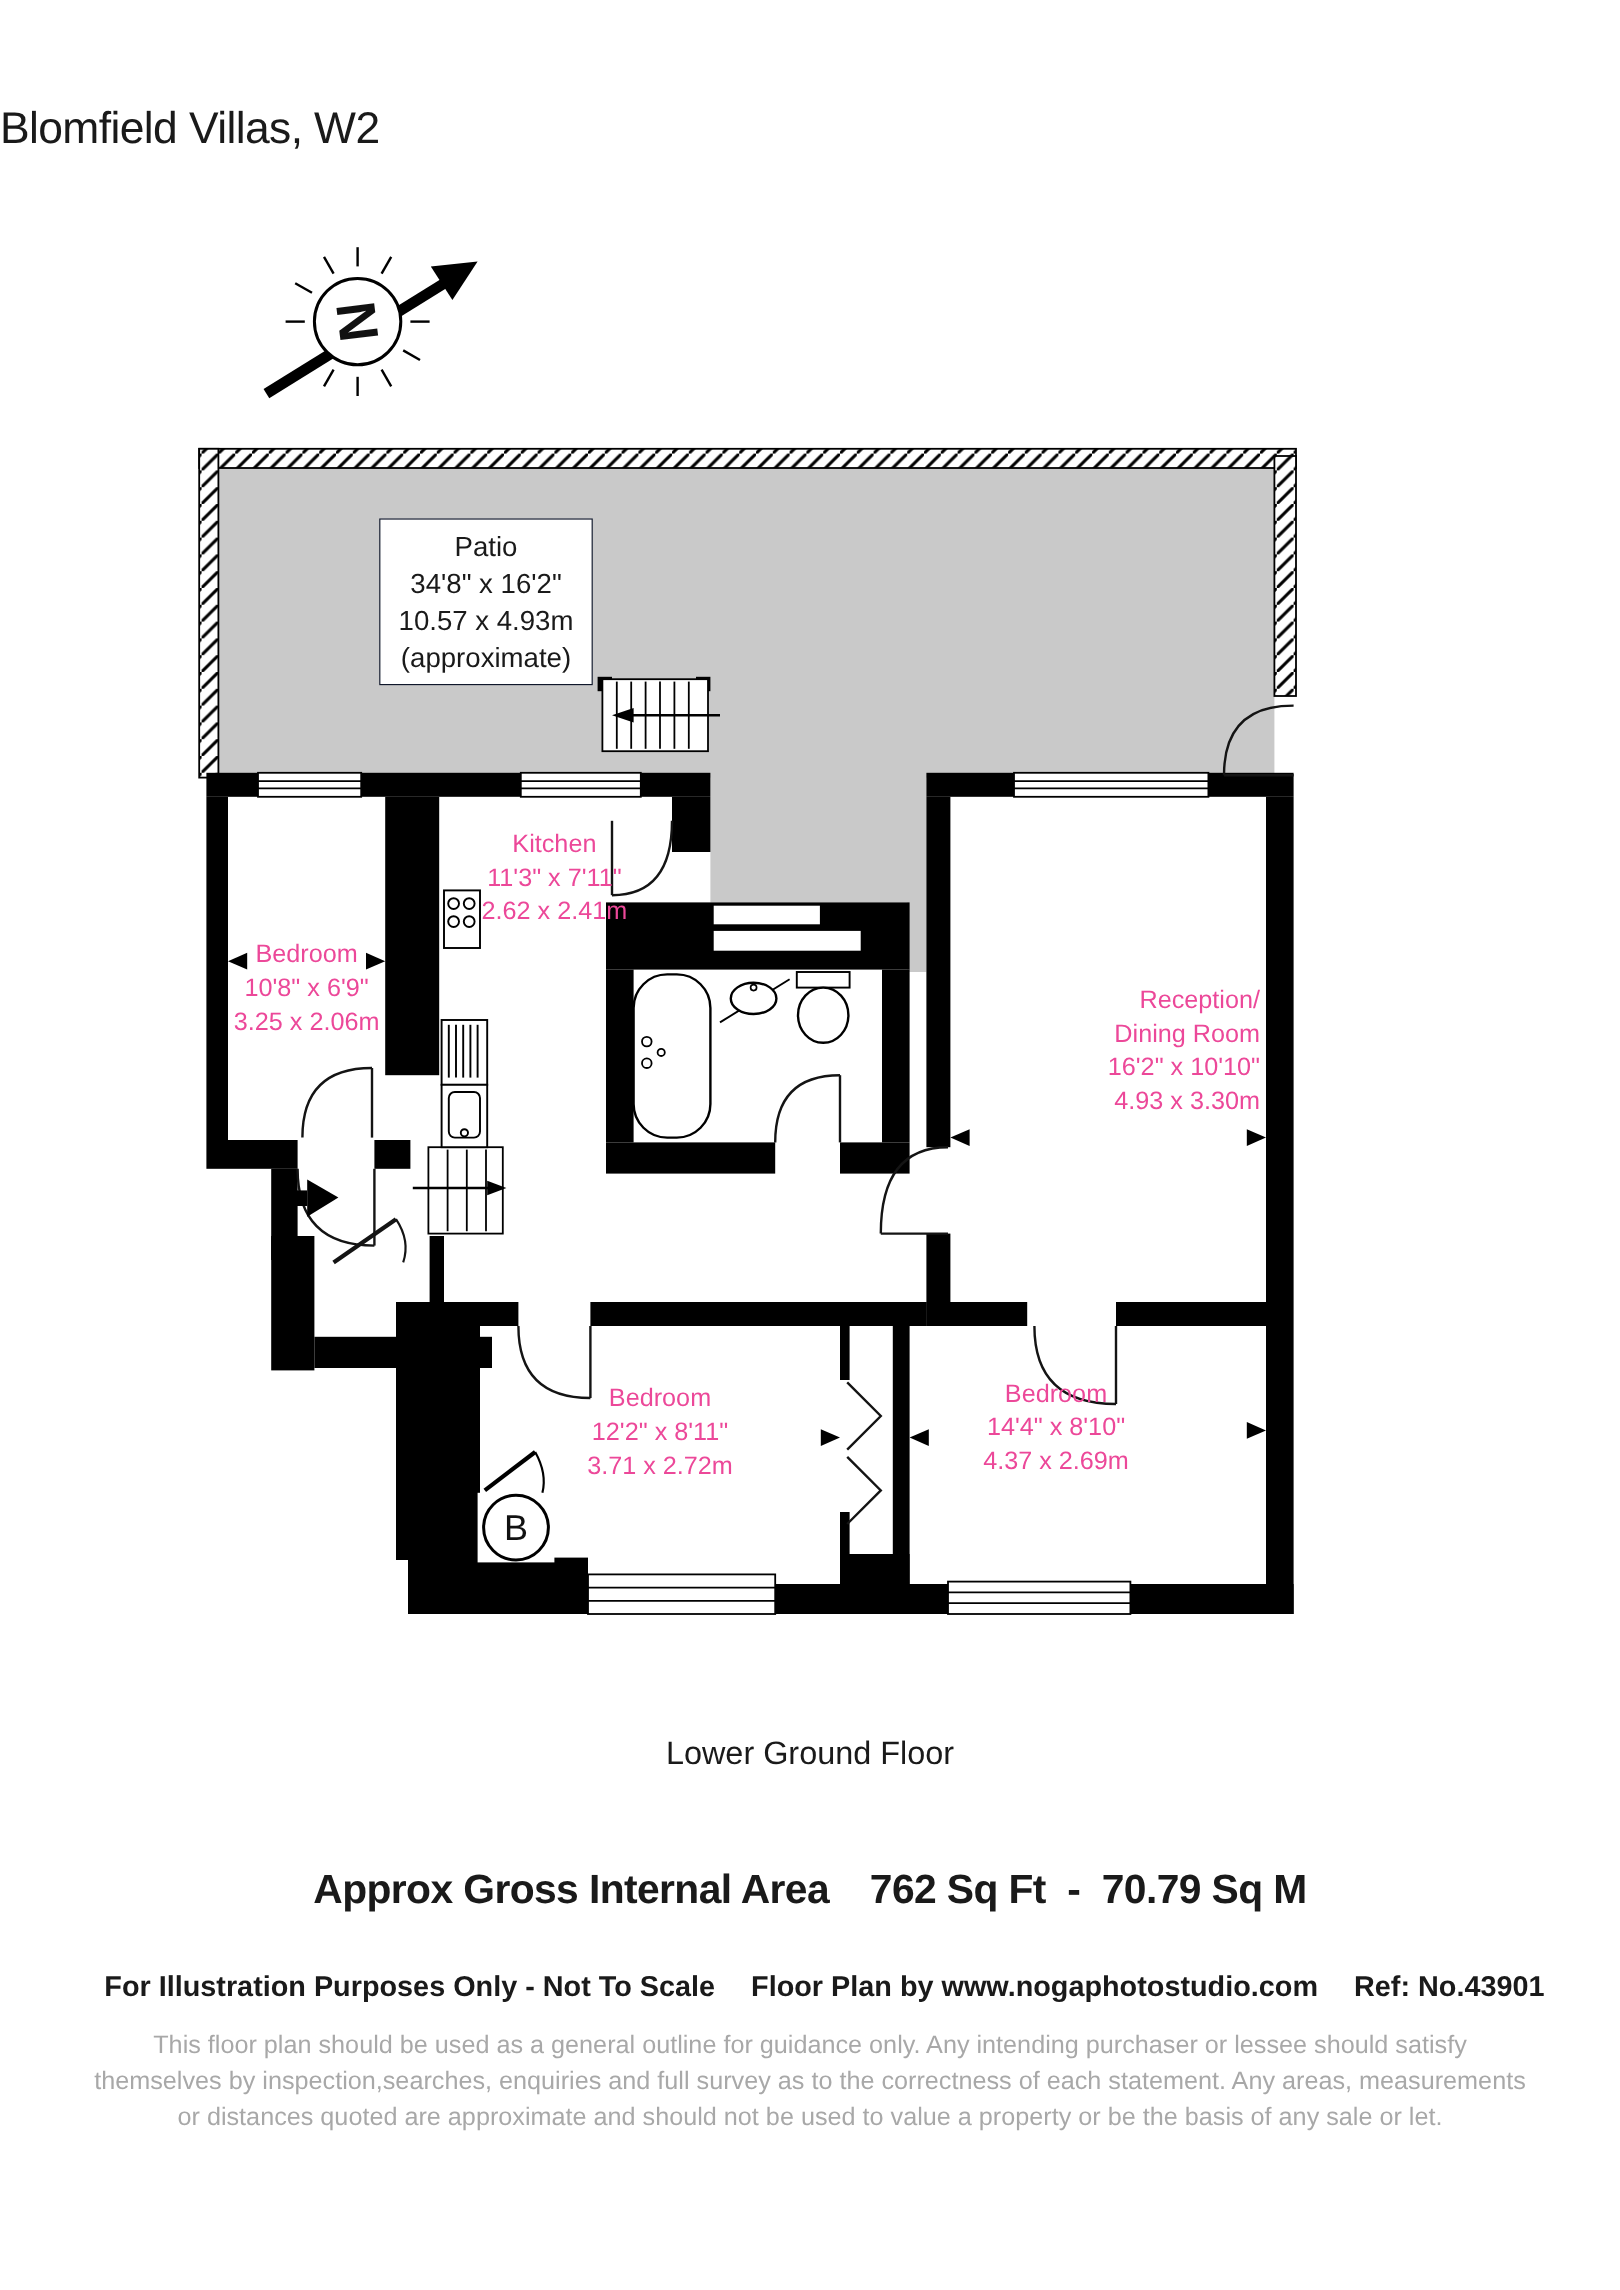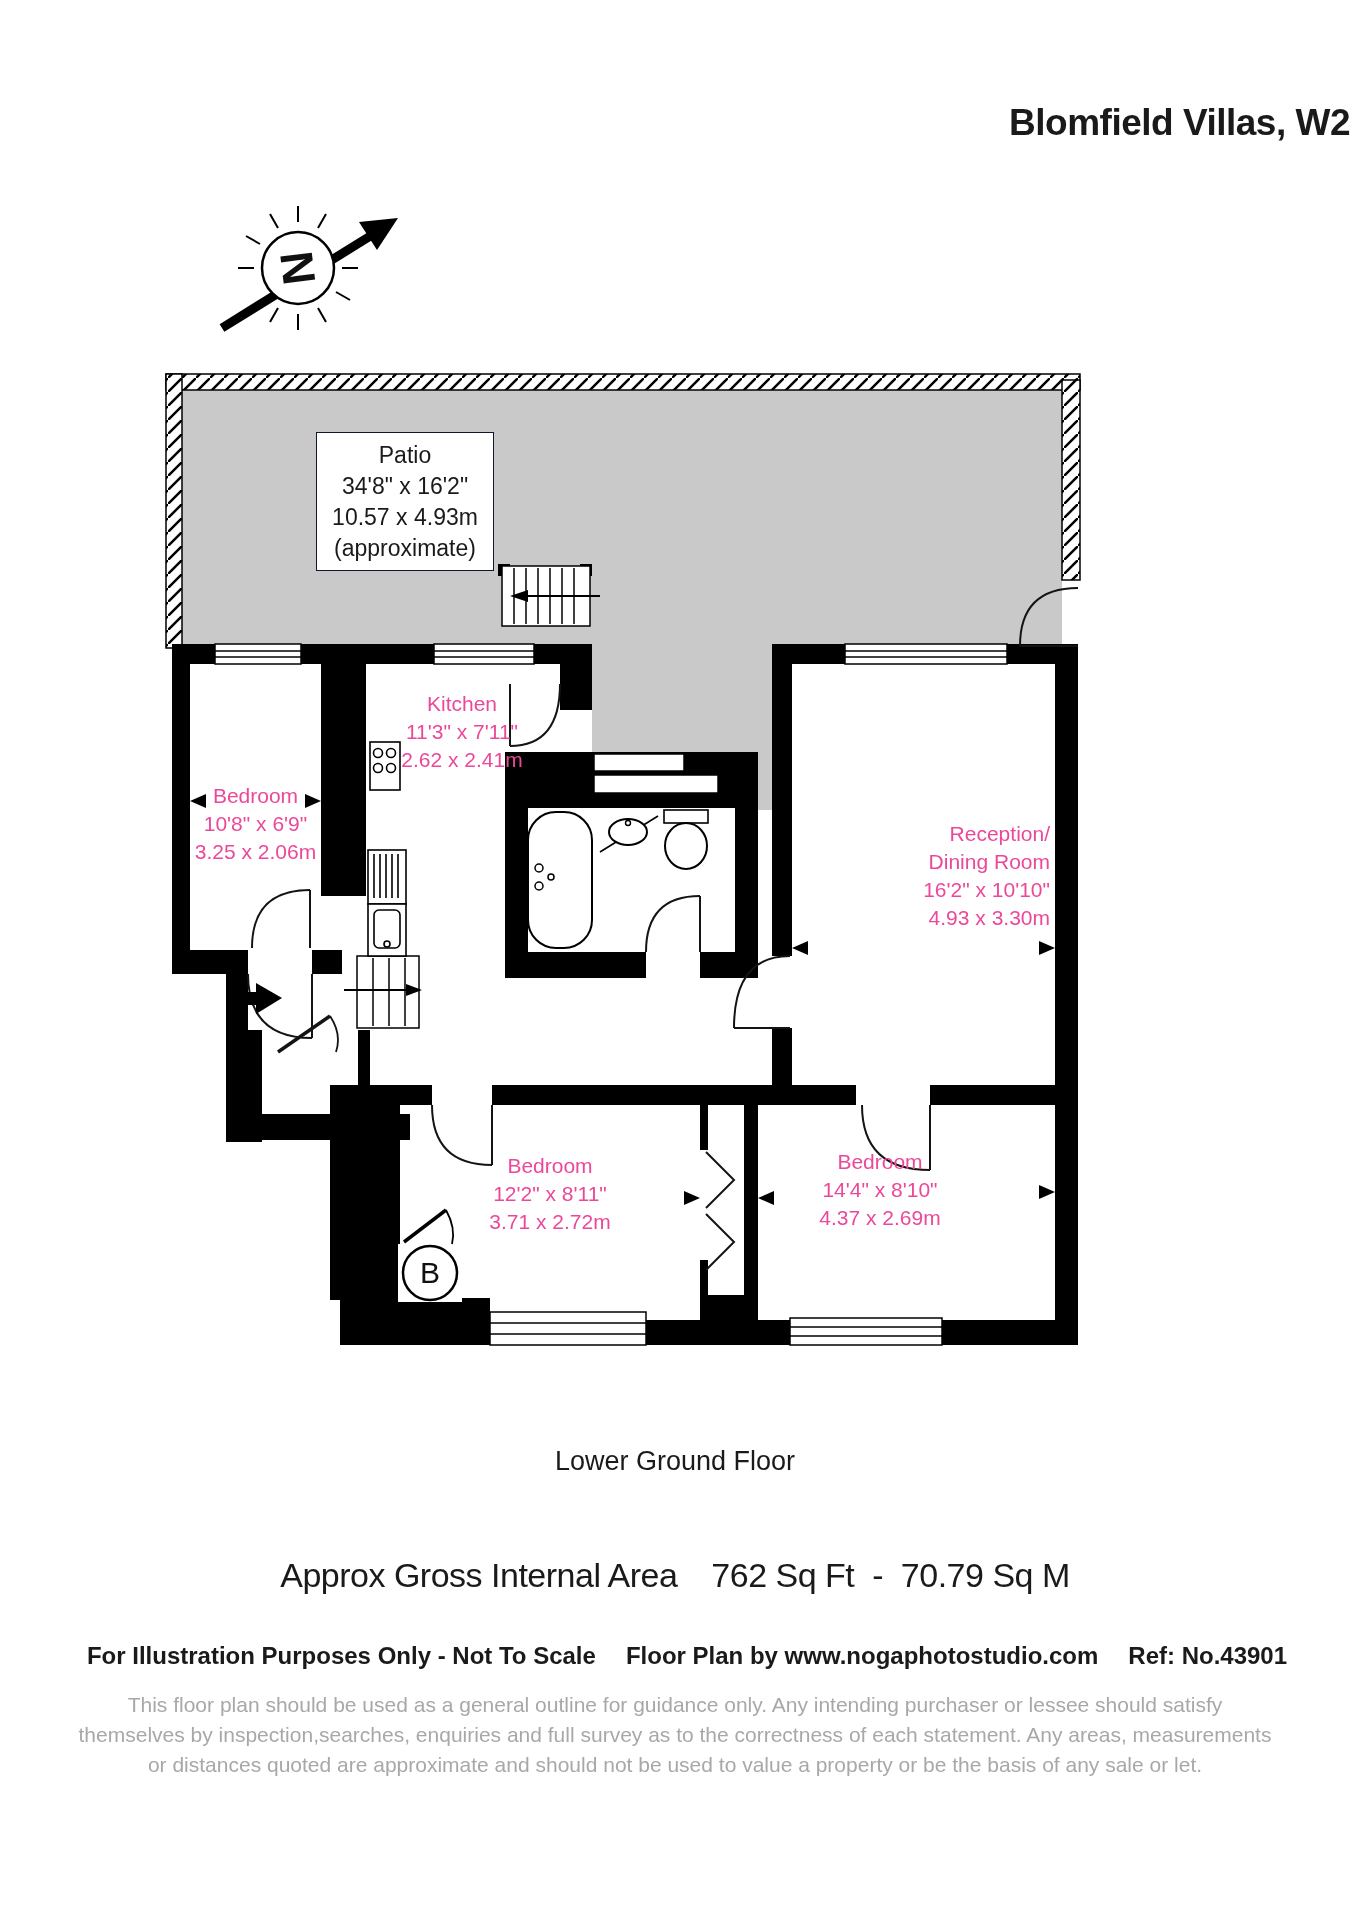--- a/index.html
+++ b/index.html
@@ -1,30 +1,30 @@
 <!DOCTYPE html>
 <html><head>
 <meta charset="utf-8">
 <style>
   html,body{margin:0;padding:0;background:#fff;}
   .page{position:relative;width:1350px;height:1908px;background:#fff;overflow:hidden;
         font-family:"Liberation Sans",sans-serif;color:#1a1a1a;}
   .plan-svg{position:absolute;left:0;top:0;width:1350px;height:1908px;}
-  .page-title{position:absolute;left:0;top:86px;width:100%;text-align:right;
-              font-size:37px;font-weight:700;letter-spacing:-0.5px;margin-top:16px;}
+  .page-title{position:absolute;left:0;top:86px;width:100%;text-align:left;
+              font-size:37px;font-weight:400;letter-spacing:-0.5px;}
   .room-label{position:absolute;text-align:center;font-size:21px;line-height:28px;color:#ec4899;}
   .room-label span{display:block;}
   .patio-box{position:absolute;left:316px;top:432px;width:178px;height:139px;background:#fff;
              border:1px solid #0f172a;box-sizing:border-box;display:flex;flex-direction:column;
              justify-content:center;text-align:center;font-size:23px;line-height:31px;}
   .patio-box span{display:block;}
   .floor-title{position:absolute;left:0;top:1446px;width:100%;text-align:center;
                font-size:27px;font-weight:500;}
   .area-line{position:absolute;left:0;top:1556px;width:100%;display:flex;justify-content:center;
-             gap:34px;font-size:34px;font-weight:400;letter-spacing:-0.5px;}
+             gap:34px;font-size:34px;font-weight:700;letter-spacing:-0.5px;}
   .area-line .val{white-space:pre;}
   .footer-line{position:absolute;left:0;top:1642px;width:100%;display:flex;justify-content:center;
                gap:30px;font-size:24px;font-weight:700;padding-left:12px;}
   .disclaimer{position:absolute;left:0;top:1690px;width:100%;text-align:center;
               font-size:21px;line-height:30px;color:#a8a8a8;}
 </style>
 </head>
 <body>
 
 <div class="page">

